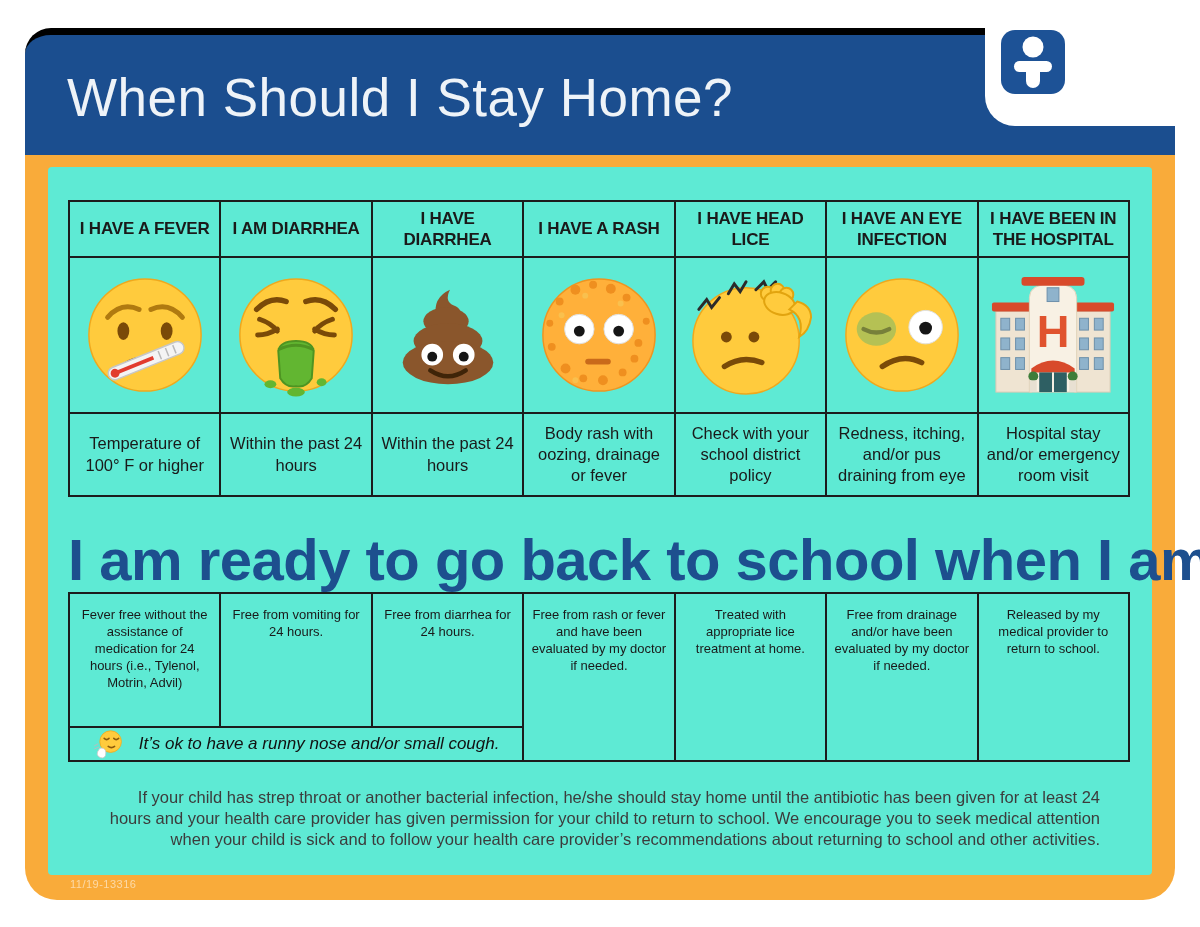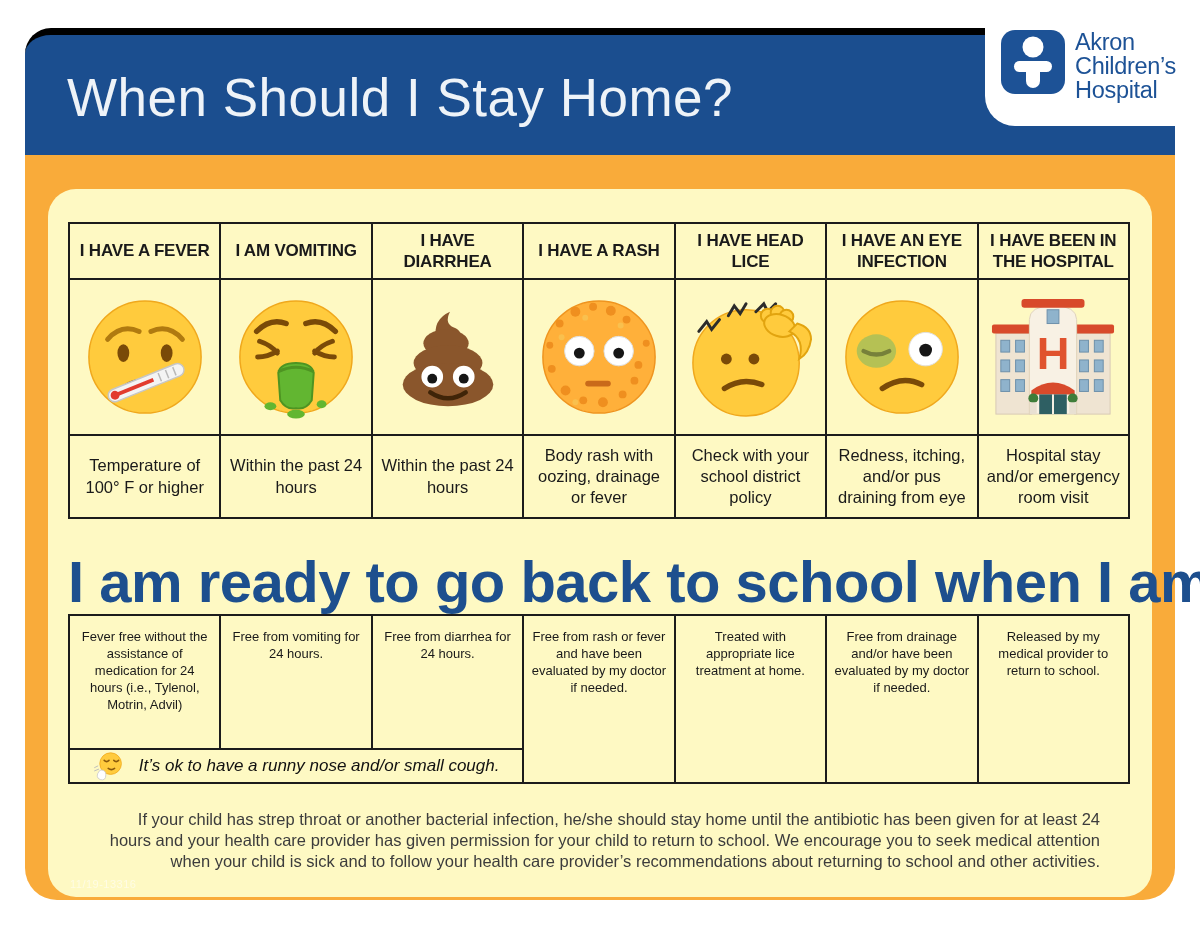--- a/index.html
+++ b/index.html
@@ -12,21 +12,21 @@
               color:#eef3f8;letter-spacing:.5px;white-space:nowrap;}
   .logo-panel{position:absolute;left:985px;top:0;width:215px;height:126px;background:#ffffff;
               border-bottom-left-radius:30px;z-index:3;display:flex;align-items:flex-start;
               padding:30px 0 0 16px;box-sizing:border-box;}
   .logo-mark{flex:0 0 auto;}
   .logo-text{margin-left:10px;color:#1d5296;font-size:23.5px;line-height:24px;font-weight:400;letter-spacing:-.3px;}
   
   .orange{position:absolute;left:25px;top:155px;width:1150px;height:745px;background:#f9ab3a;
           border-radius:0 0 32px 32px;z-index:1;}
   .doc-code{position:absolute;left:45px;bottom:10px;font-size:11px;color:rgba(255,255,255,.55);letter-spacing:.5px;}
-  .sheet{position:absolute;left:23px;top:34px;width:1104px;height:708px;background:#fef9c3;border-radius:28px;}
+  .sheet{position:absolute;left:23px;top:12px;width:1104px;height:708px;background:#5eead4;border-radius:4px;}
   
   table{border-collapse:collapse;table-layout:fixed;}
   td{border:2px solid #1c1c1c;text-align:center;vertical-align:middle;padding:2px 7px;box-sizing:border-box;}
   .t1{position:absolute;left:20px;top:33px;width:1062px;}
   .t1 .hdr td{height:56px;font-weight:bold;font-size:17px;line-height:1.25;letter-spacing:-.2px;}
   .t1 .emo td{height:156px;padding:0;}
   .t1 .emo svg{display:block;margin:0 auto;}
   .t1 .desc td{height:83px;font-size:16.5px;line-height:1.28;}
   .ready-heading{position:absolute;left:20px;top:364px;font-size:58px;line-height:1;color:#1d4f8e;
                  font-weight:700;letter-spacing:-.5px;white-space:nowrap;}
@@ -49,35 +49,30 @@
 
   <div class="logo-panel">
     <span class="logo-mark">
       <svg width="64" height="64" viewBox="0 0 64 64">
         <rect x="0" y="0" width="64" height="64" rx="14" fill="#1d5296"></rect>
         <circle cx="32" cy="17" r="10.5" fill="#fff"></circle>
         <rect x="13" y="31" width="38" height="11" rx="5.5" fill="#fff"></rect>
         <rect x="25" y="31" width="14" height="27" rx="7" fill="#fff"></rect>
       </svg>
     </span>
-    <div class="logo-text">
-      <div>Akron</div>
-      <div>Children’s</div>
-      <div>Hospital</div>
-    </div>
   </div>
 
   <div class="orange">
     <div class="sheet">
 
       <table class="t1">
         <tbody>
             <tr class="hdr">
           <td>I HAVE A FEVER</td>
-          <td>I AM VOMITING</td>
+          <td>I AM DIARRHEA</td>
           <td>I HAVE DIARRHEA</td>
           <td>I HAVE A RASH</td>
           <td>I HAVE HEAD LICE</td>
           <td>I HAVE AN EYE INFECTION</td>
           <td>I HAVE BEEN IN THE HOSPITAL</td>
         </tr>
         <tr class="emo">
           <td>
             <svg width="126" height="126" viewBox="0 0 128 128">
               <circle cx="64" cy="64" r="57" fill="#ffcb3d" stroke="#f0a81c" stroke-width="1.5"></circle>

